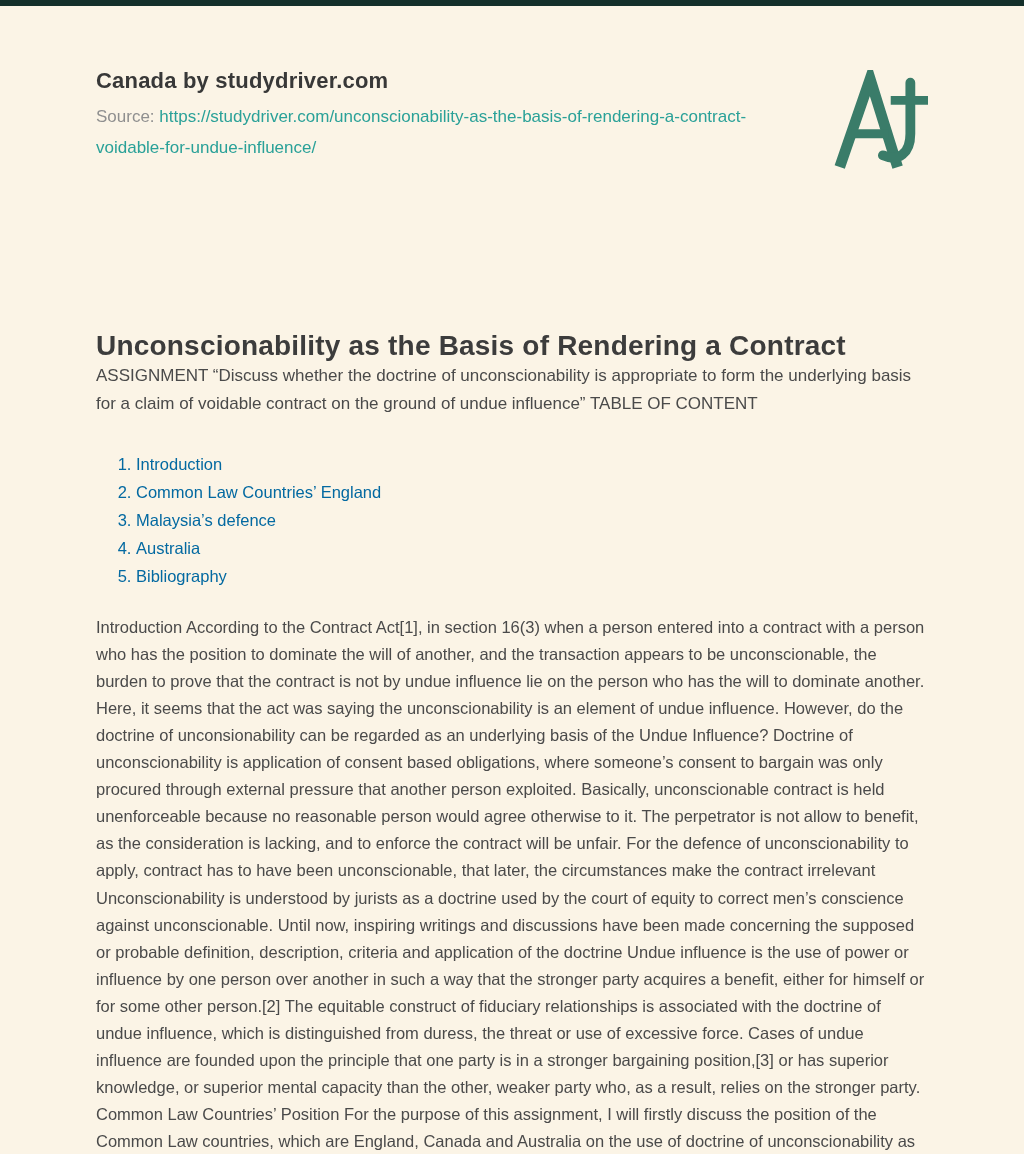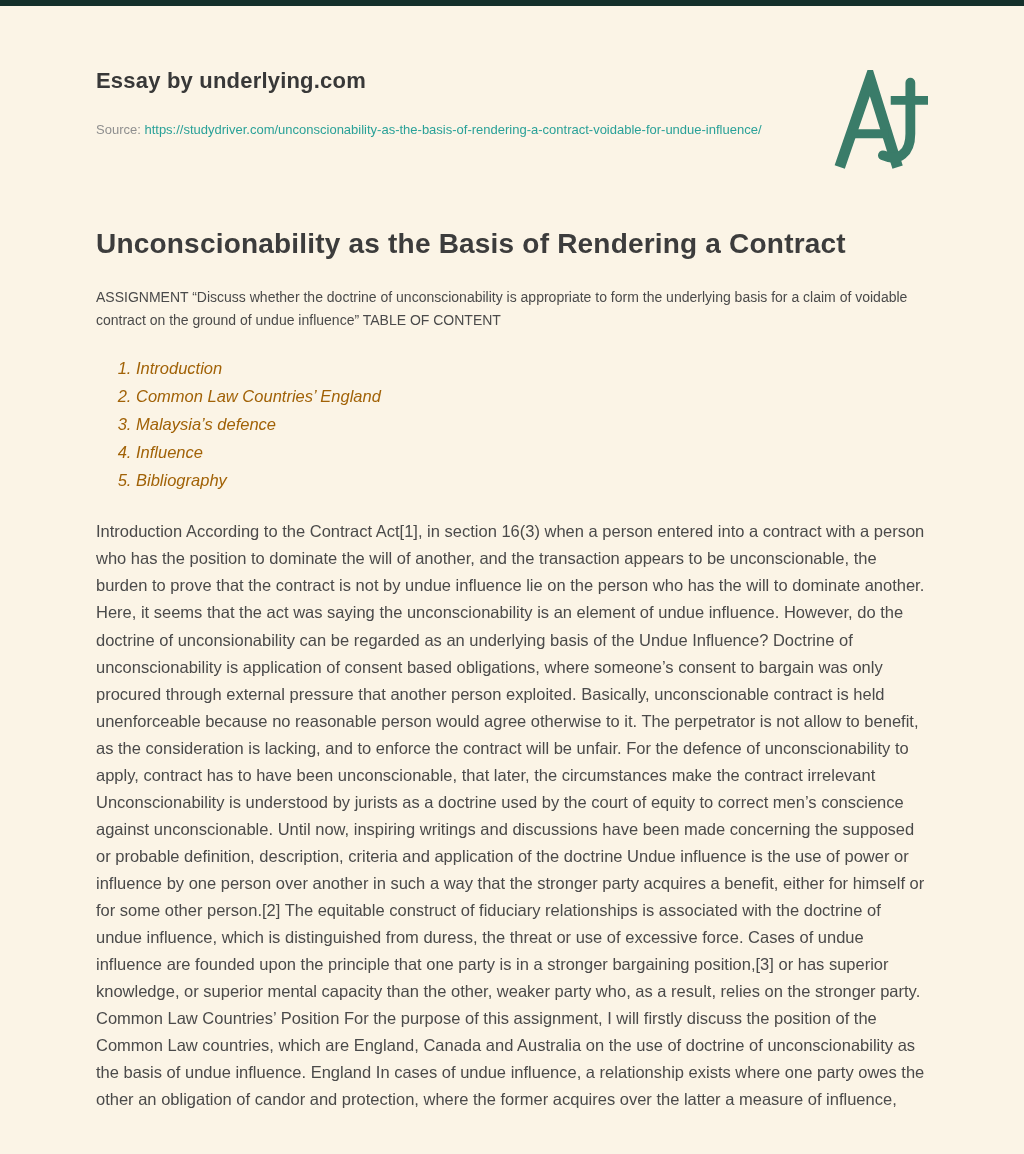--- a/index.html
+++ b/index.html
@@ -20,22 +20,22 @@
     position:relative;
   }
   .header { position:relative; min-height:160px; }
   .byline {
     font-size:22px;
     font-weight:bold;
     color:#383838;
     letter-spacing:0.2px;
   }
   .source {
-    margin-top:24px;
-    font-size:13px;
+    margin-top:8px;
+    font-size:17px;
     line-height:1.8;
     max-width:680px;
     word-break:break-word;
   }
   .source-label { color:#8f8f8f; }
   .source-link {
     color: var(--accent-teal, #2aa198);
     text-decoration:none;
     cursor:pointer;
   }
@@ -45,38 +45,37 @@
     right:0;
     width:102px;
     height:104px;
     color: var(--logo-green, #3a7c69);
   }
   .logo path {
     fill:none;
     stroke: currentColor;
   }
   h1.title {
+    margin-top:102px;
     font-size:28px;
     font-weight:bold;
     color:#3c3c3c;
     letter-spacing:0.2px;
   }
   .intro {
-    margin-top:26px;
-    font-size:14px;
+    font-size:17px;
     line-height:1.62;
     color:#4a4a4a;
   }
   ol.toc {
-    margin-top:28px;
+    margin-top:38px;
     padding-left:40px;
     font-size:16.5px;
-    color:#a16207;
+    color:#0369a1;
     list-style-type:decimal;
-    font-style:italic;
   }
   ol.toc li { margin-bottom:9px; }
   ol.toc ol {
     padding-left:42px;
     margin-top:9px;
     list-style-type:decimal;
   }
   .body-text {
     margin-top:28px;
     font-size:16.5px;
@@ -86,21 +85,21 @@
   }
 </style>
 </head>
 <body>
 
 <div class="top-bar"></div>
 
 <div class="page">
 
   <div class="header">
-    <div class="byline">Essay by underlying.com</div>
+    <div class="byline">Canada by studydriver.com</div>
 
     <div class="source">
       <span class="source-label">Source:</span>
       <a class="source-link">https://studydriver.com/unconscionability-as-the-basis-of-rendering-a-contract-voidable-for-undue-influence/</a>
     </div>
 
     <svg class="logo" viewBox="0 0 104 104" aria-hidden="true">
       <path d="M14 98 L45 8 L73 98" stroke-width="11" stroke-linejoin="miter"></path>
       <path d="M26 64 H64" stroke-width="9"></path>
       <path d="M86 12 V64 C86 84 74 93 58 86" stroke-width="10" stroke-linecap="round"></path>
@@ -116,21 +115,21 @@
     <li>
       <span>Introduction</span>
     </li>
     <li>
       <span>Common Law Countries’ England</span>
     </li>
     <li>
       <span>Malaysia’s defence</span>
     </li>
     <li>
-      <span>Influence</span>
+      <span>Australia</span>
     </li>
     <li>
       <span>Bibliography</span>
     </li>
   </ol>
 
   <p class="body-text">Introduction According to the Contract Act[1], in section 16(3) when a person entered into a contract with a person who has the position to dominate the will of another, and the transaction appears to be unconscionable, the burden to prove that the contract is not by undue influence lie on the person who has the will to dominate another. Here, it seems that the act was saying the unconscionability is an element of undue influence. However, do the doctrine of unconsionability can be regarded as an underlying basis of the Undue Influence? Doctrine of unconscionability is application of consent based obligations, where someone’s consent to bargain was only procured through external pressure that another person exploited. Basically, unconscionable contract is held unenforceable because no reasonable person would agree otherwise to it. The perpetrator is not allow to benefit, as the consideration is lacking, and to enforce the contract will be unfair. For the defence of unconscionability to apply, contract has to have been unconscionable, that later, the circumstances make the contract irrelevant Unconscionability is understood by jurists as a doctrine used by the court of equity to correct men’s conscience against unconscionable. Until now, inspiring writings and discussions have been made concerning the supposed or probable definition, description, criteria and application of the doctrine Undue influence is the use of power or influence by one person over another in such a way that the stronger party acquires a benefit, either for himself or for some other person.[2] The equitable construct of fiduciary relationships is associated with the doctrine of undue influence, which is distinguished from duress, the threat or use of excessive force. Cases of undue influence are founded upon the principle that one party is in a stronger bargaining position,[3] or has superior knowledge, or superior mental capacity than the other, weaker party who, as a result, relies on the stronger party. Common Law Countries’ Position For the purpose of this assignment, I will firstly discuss the position of the Common Law countries, which are England, Canada and Australia on the use of doctrine of unconscionability as the basis of undue influence. England In cases of undue influence, a relationship exists where one party owes the other an obligation of candor and protection, where the former acquires over the latter a measure of influence,</p>
 
 </div>
 

